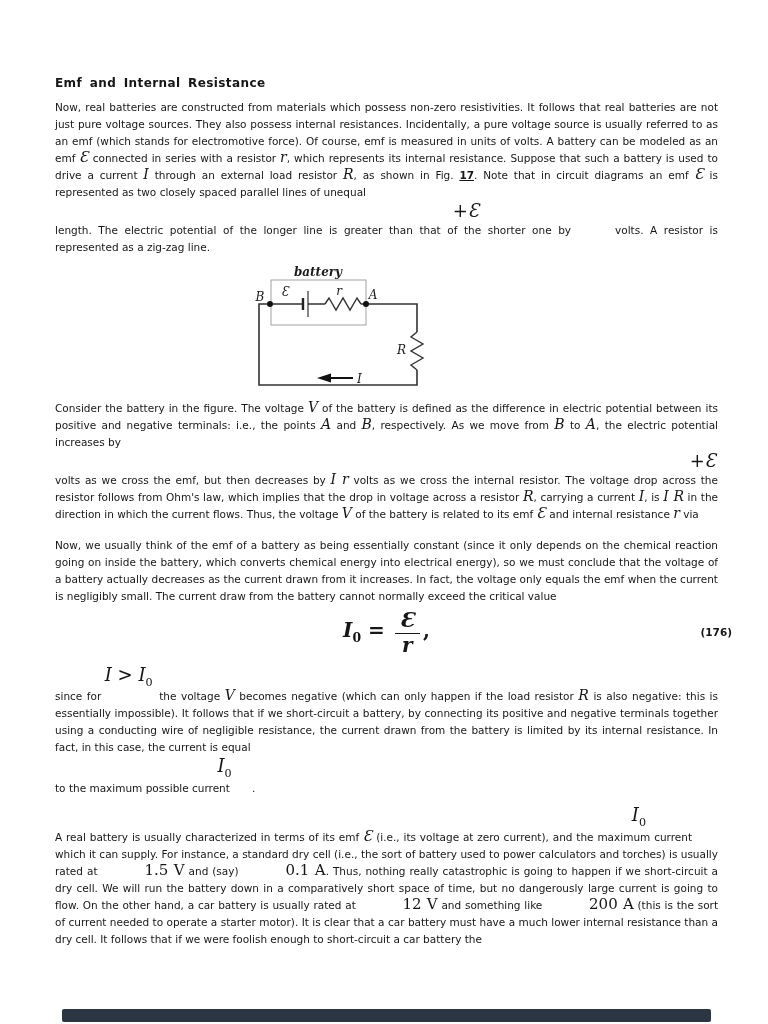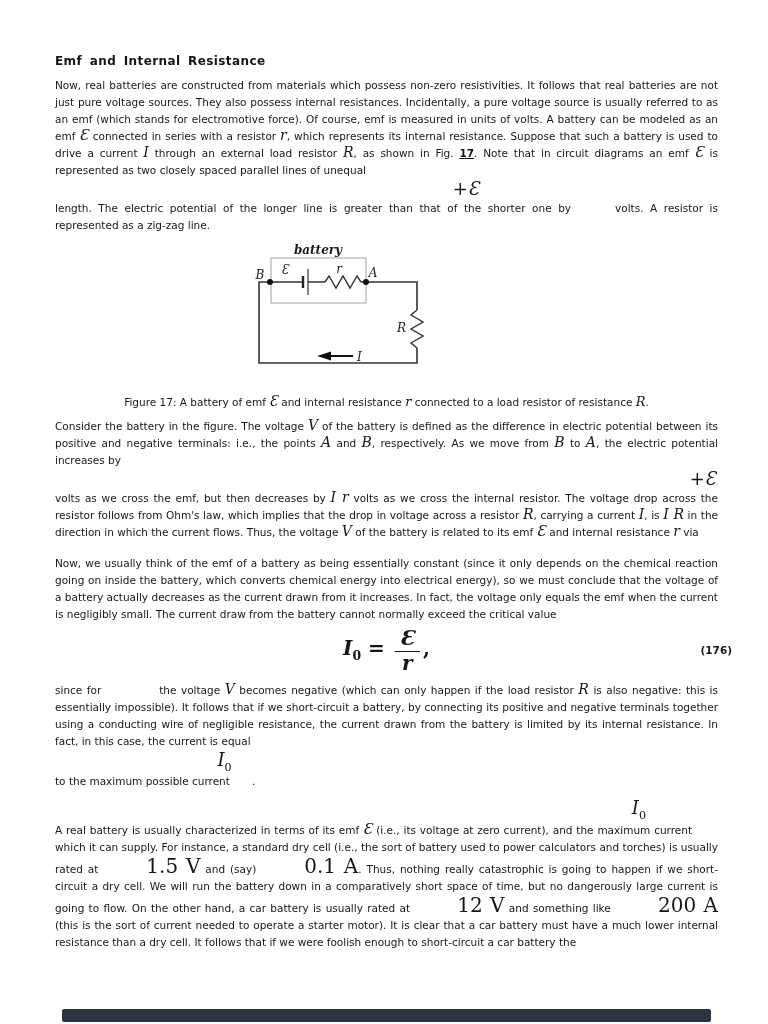--- a/index.html
+++ b/index.html
@@ -1,24 +1,24 @@
 <!DOCTYPE html>
 <html><head>
 <meta charset="utf-8">
 <style>
   html,body{margin:0;padding:0;width:768px;height:1024px;overflow:hidden;background:#ffffff;}
   body{position:relative;font-family:"DejaVu Sans",sans-serif;color:#161616;}
-  .page{padding:54px 50px 0 55px;}
+  .page{padding:76px 50px 0 55px;}
   .heading{font-size:12px;font-weight:600;letter-spacing:.4px;word-spacing:3px;margin:0 0 9px 0;}
   p.body{font-size:10.5px;line-height:1.62;margin:0;text-align:justify;}
   .it,.ci{}
   .m{font-family:"DejaVu Serif",serif;font-style:italic;font-size:14px;line-height:1;}
   .mr{font-family:"DejaVu Serif",serif;font-style:normal;font-size:14px;line-height:1;}
   .me{font-family:"DejaVu Serif",serif;font-style:italic;font-size:15px;line-height:1;}
-  .rv{font-family:"DejaVu Serif",serif;font-style:normal;font-size:20px;line-height:1;margin-left:43px;}
+  .rv{font-family:"DejaVu Serif",serif;font-style:normal;font-size:15px;line-height:1;margin-left:43px;}
   .msub{font-size:.62em;font-style:normal;font-family:"DejaVu Serif",serif;}
   .lnk{color:inherit;text-decoration:underline;cursor:pointer;font-weight:bold;}
   .gap{display:inline-block;height:1px;}
   .raised{font-family:"DejaVu Serif",serif;line-height:1.05;margin:1px 0;}
   .raised .m,.raised .mr,.raised .me{font-size:18px;}
   .figwrap{margin:6px 0 0 195px;width:190px;}
   .caption{font-size:10.5px;text-align:center;margin:16px 0 10px 0;}
   .caption .m{font-size:13px}.caption .me{font-size:14px}
   .eqrow{position:relative;text-align:center;}
   .eq133{margin:13px 0 15px;}
@@ -72,26 +72,26 @@
       <text x="10" y="39" text-anchor="middle" class="svg-var">B</text>
       <text x="35" y="34" text-anchor="middle" class="svg-var">Ɛ</text>
       <text x="89" y="33" text-anchor="middle" class="svg-var">r</text>
       <text x="123" y="37" text-anchor="middle" class="svg-var">A</text>
       <text x="156" y="92" text-anchor="end" class="svg-var">R</text>
       <text x="107" y="121" class="svg-var">I</text>
     </svg>
   </div>
 
   <div id="flow-bottom">
-      <p class="caption"><span class="t">Figure 17: </span><span class="ci">A battery of emf </span><span class="me">Ɛ</span><span class="ci"> and internal resistance </span><span class="m">r</span><span class="ci"> connected to a load resistor of resistance </span><span class="m">R</span><span class="ci">.</span></p>
       <p class="body"><span class="t">Consider the battery in the figure. The voltage </span><span class="m">V</span><span class="t"> of the battery is defined as the difference in electric potential between its positive and negative terminals: </span><span class="it">i.e.</span><span class="t">, the points </span><span class="m">A</span><span class="t"> and </span><span class="m">B</span><span class="t">, respectively. As we move from </span><span class="m">B</span><span class="t"> to </span><span class="m">A</span><span class="t">, the electric potential increases by</span></p>
       <div class="raised" style="text-align: right; margin-right: 2px;"><span class="mr">+</span><span class="me">Ɛ</span></div>
       <p class="body"><span class="t">volts as we cross the emf, but then decreases by </span><span class="m">I r</span><span class="t"> volts as we cross the internal resistor. The voltage drop across the resistor follows from Ohm's law, which implies that the drop in voltage across a resistor </span><span class="m">R</span><span class="t">, carrying a current </span><span class="m">I</span><span class="t">, is </span><span class="m">I R</span><span class="t"> in the direction in which the current flows. Thus, the voltage </span><span class="m">V</span><span class="t"> of the battery is related to its emf </span><span class="me">Ɛ</span><span class="t"> and internal resistance </span><span class="m">r</span><span class="t"> via</span></p>
       <p class="body" style="margin-top: 14px;"><span class="t">Now, we usually think of the emf of a battery as being essentially constant (since it only depends on the chemical reaction going on inside the battery, which converts chemical energy into electrical energy), so we must conclude that the voltage of a battery actually </span><span class="it">decreases</span><span class="t"> as the current drawn from it increases. In fact, the voltage only equals the emf when the current is negligibly small. The current draw from the battery cannot normally exceed the critical value</span></p>
       <div class="eqrow eq134"><span class="eqline"><span class="m">I<sub class="msub">0</sub></span><span class="mr"> = </span><span class="frac"><span class="fnum"><span class="me">Ɛ</span></span><span class="fden"><span class="m">r</span></span></span><span class="mr">,</span></span><span class="eqnum">(176)</span></div>
+      <div class="raised" style="margin-left: 7.5%; margin-top: 10px;"><span class="m">I</span><span class="mr"> &gt; </span><span class="m">I<sub class="msub">0</sub></span></div>
       <p class="body"><span class="t">since for</span><span class="gap" style="width: 58px;"></span><span class="t">the voltage </span><span class="m">V</span><span class="t"> becomes negative (which can only happen if the load resistor </span><span class="m">R</span><span class="t"> is also negative: this is essentially impossible). It follows that if we short-circuit a battery, by connecting its positive and negative terminals together using a conducting wire of negligible resistance, the current drawn from the battery is limited by its internal resistance. In fact, in this case, the current is equal</span></p>
       <div class="raised" style="margin-left: 24.5%;"><span class="m">I<sub class="msub">0</sub></span></div>
       <p class="body"><span class="t">to the maximum possible current</span><span class="gap" style="width: 22px;"></span><span class="t">.</span></p>
       <div class="raised" style="margin-left: 87%; margin-top: 9px;"><span class="m">I<sub class="msub">0</sub></span></div>
       <p class="body"><span class="t">A real battery is usually characterized in terms of its emf </span><span class="me">Ɛ</span><span class="t"> (</span><span class="it">i.e.</span><span class="t">, its voltage at zero current), and the maximum current</span><span class="gap" style="width: 26px;"></span><span class="t">which it can supply. For instance, a standard </span><span class="it">dry cell</span><span class="t"> (</span><span class="it">i.e.</span><span class="t">, the sort of battery used to power calculators and torches) is usually rated at </span><span class="rv">1.5 V</span><span class="t"> and (say) </span><span class="rv">0.1 A</span><span class="t">. Thus, nothing really catastrophic is going to happen if we short-circuit a dry cell. We will run the battery down in a comparatively short space of time, but no dangerously large current is going to flow. On the other hand, a car battery is usually rated at </span><span class="rv">12 V</span><span class="t"> and something like </span><span class="rv">200 A</span><span class="t"> (this is the sort of current needed to operate a starter motor). It is clear that a car battery must have a much lower internal resistance than a dry cell. It follows that if we were foolish enough to short-circuit a car battery the</span></p>
     </div>
 </div>
 
 <div class="bottom-bar"></div>
 

